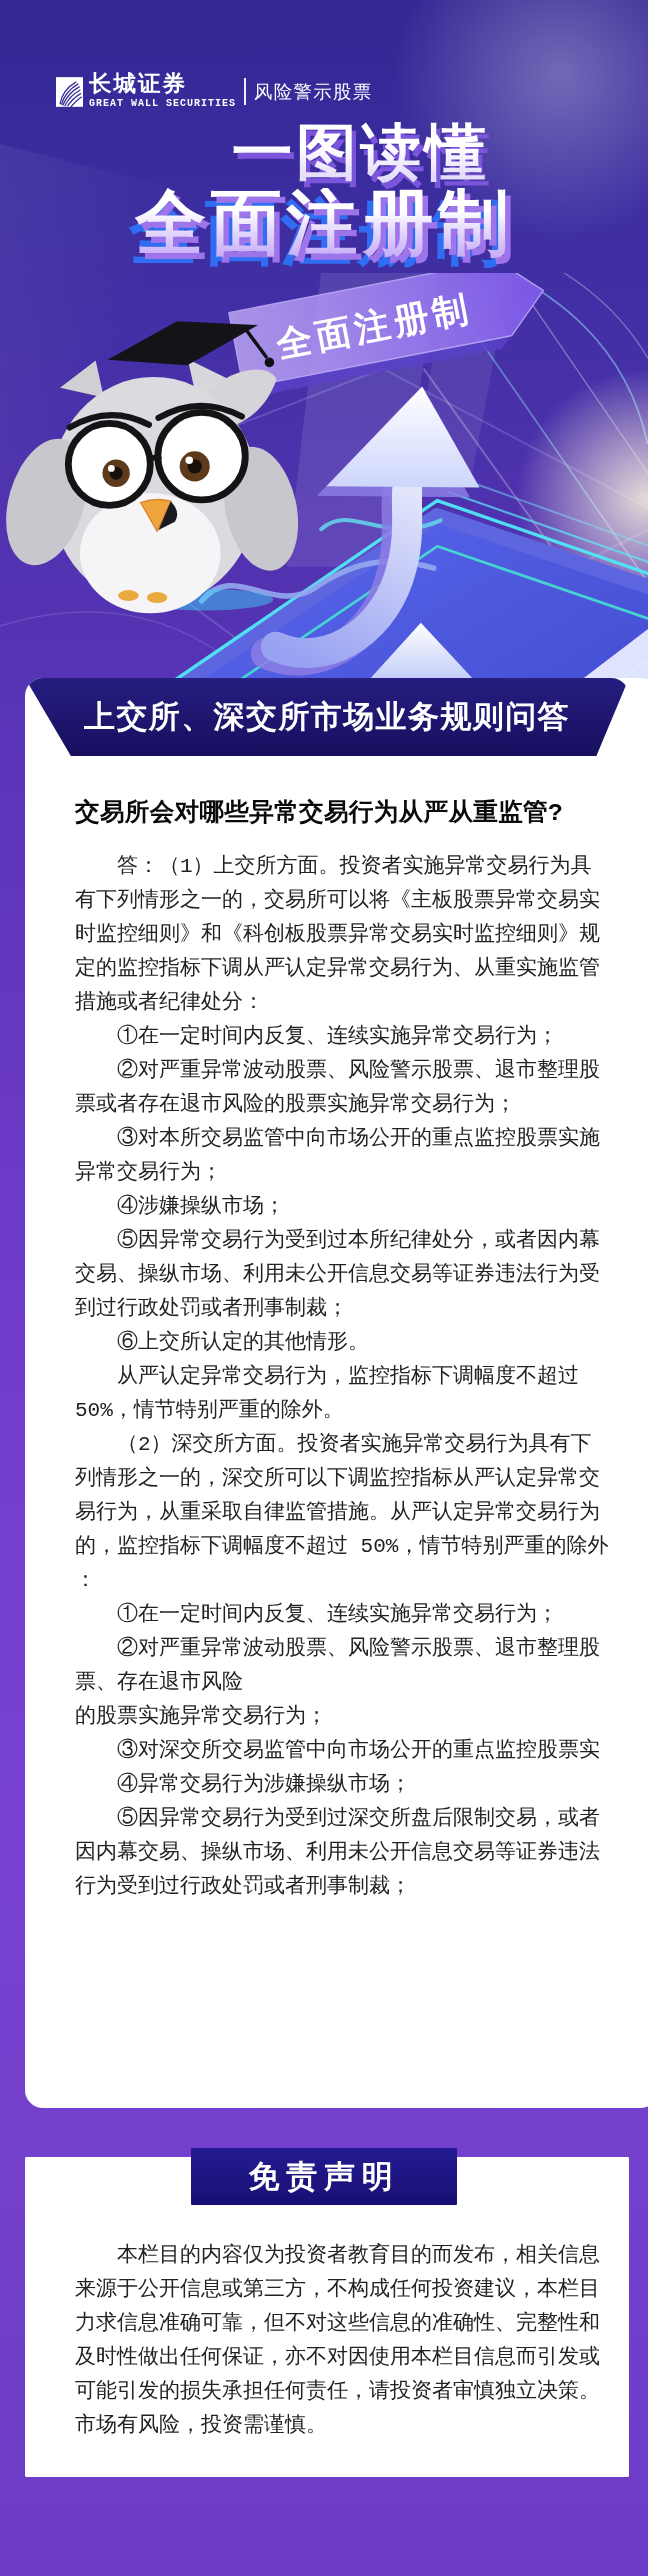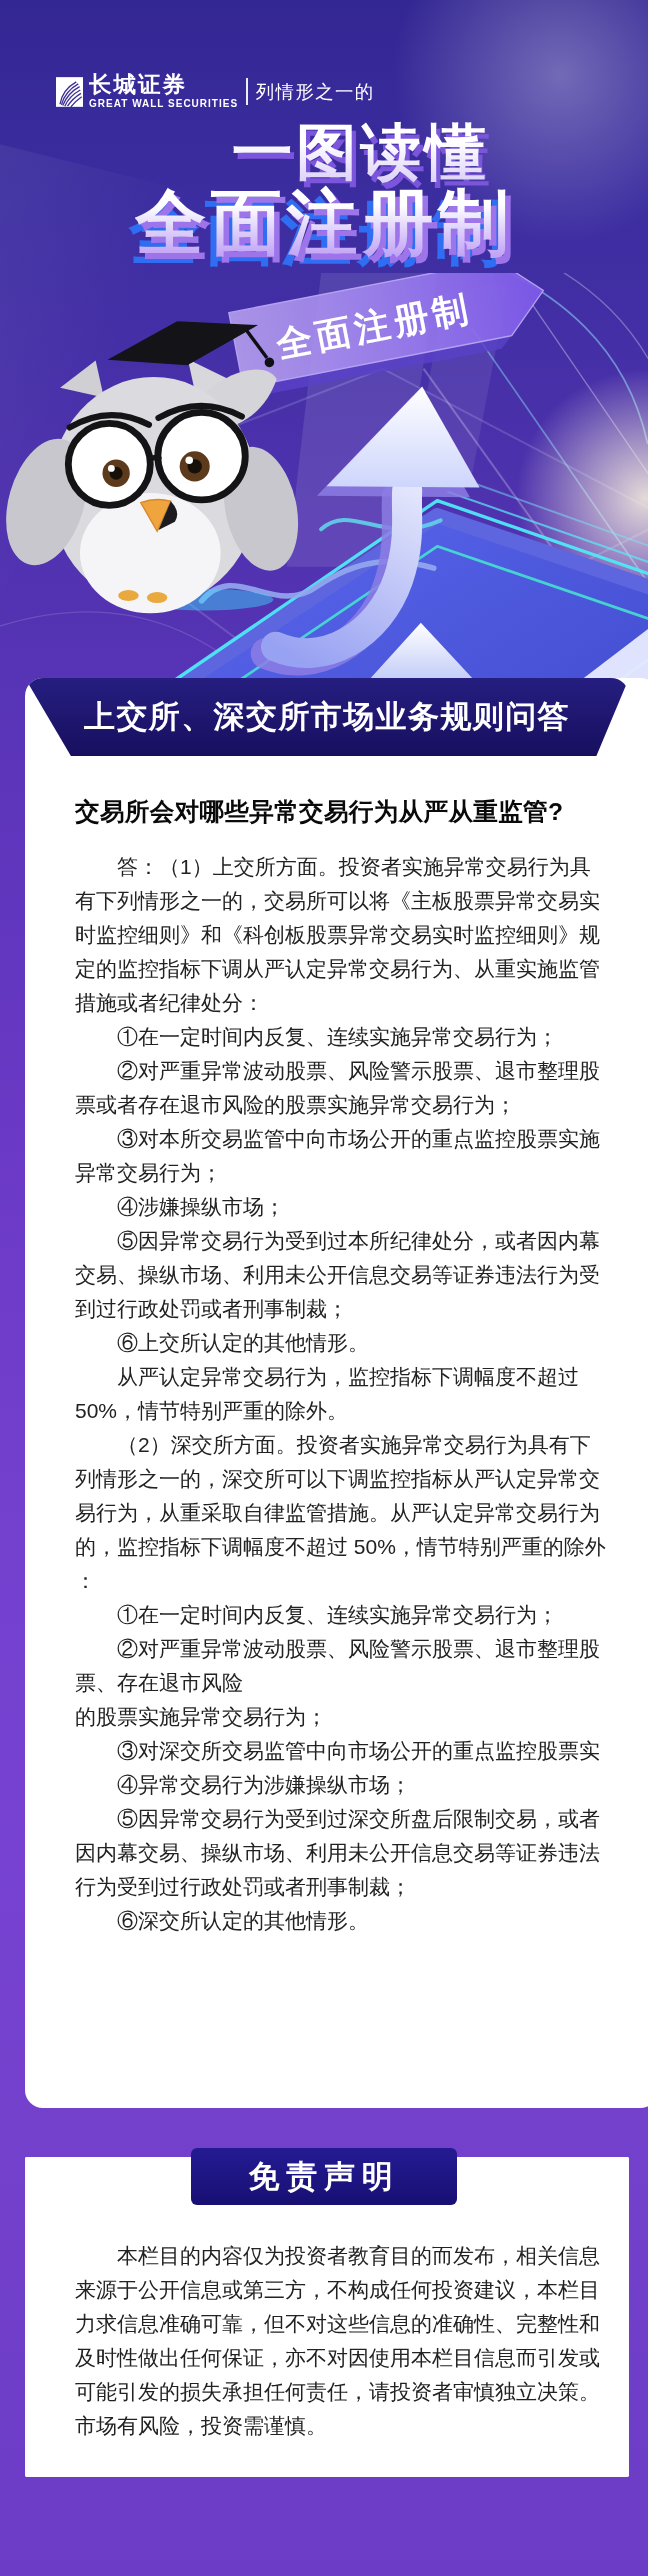--- a/index.html
+++ b/index.html
@@ -1,17 +1,17 @@
 <!DOCTYPE html>
 <html style="font-size:11px"><head>
 <meta charset="utf-8">
 <style>
   html,body{margin:0;padding:0;background:#241c6e;}
   .page{position:relative;width:649px;height:2576px;overflow:hidden;
-    font-family:Liberation Sans, sans-serif;
+    font-family:Liberation Mono, monospace;
     background:linear-gradient(180deg,#332793 0%,#3c2da0 8%,#4c31ac 18%,#5c35ba 30%,#6a39c5 44%,#7340ce 58%,#7742d1 72%,#7240cb 86%,#6c3cc7 100%);}
   
   .flare-top{position:absolute;right:-102px;top:-116px;width:382px;height:382px;border-radius:50%;
     background:radial-gradient(circle,rgba(255,255,255,.30),rgba(255,255,255,0) 62%);}
   .beam-left{position:absolute;left:-96px;top:164px;width:287px;height:519px;
     background:linear-gradient(100deg,rgba(255,255,255,.07),rgba(255,255,255,0) 60%);transform:rotate(14deg);}
   
   .brand{position:absolute;left:56px;top:74px;display:flex;align-items:center;color:#fff;}
   .brand-icon{width:27px;height:30px;}
   .brand-txt{margin-left:6.1px;display:flex;flex-direction:column;line-height:1;}
@@ -46,21 +46,21 @@
     color:#ffffff;font-size:31px;font-weight:700;letter-spacing:1.4px;}
   .question{position:absolute;left:50px;top:117px;width:519px;
     color:#0a0a0a;font-size:24.6px;font-weight:800;letter-spacing:0.3px;}
   .answer{position:absolute;left:50px;top:172px;width:522px;color:#222222;font-size:21px;}
   .ln{line-height:34px;height:34px;white-space:nowrap;}
   .ind{text-indent:2em;}
   .gap{}
   
   .card-disc{position:absolute;left:25px;top:2157px;width:604px;height:320px;background:#ffffff;border-radius:1.4px;}
   .disc-box{position:absolute;left:191px;top:2148px;width:266px;height:57px;
-    background:linear-gradient(180deg,#241b93,#180f73);border-radius:6px;
+    background:linear-gradient(180deg,#241b93,#180f73);border-radius:1px;
     display:flex;align-items:center;justify-content:center;
     color:#ffffff;font-size:31px;font-weight:700;letter-spacing:6.8px;}
   .disc-lines{position:absolute;left:50px;top:82px;width:522px;color:#222222;font-size:21px;}
 </style>
 </head>
 <body>
 
 <div class="page">
 
   <div class="flare-top"></div>
@@ -76,21 +76,21 @@
         <path d="M13 43 C 17 34, 23 26, 36 19"></path>
         <path d="M17 43 C 21 37, 27 30, 37 24"></path>
         <path d="M22 44 C 26 39, 31 34, 38 29"></path>
       </g>
     </svg>
     <div class="brand-txt">
       <span class="brand-cn">长城证券</span>
       <span class="brand-en">GREAT WALL SECURITIES</span>
     </div>
     <div class="brand-div"></div>
-    <span class="brand-sub">列情形之一的</span>
+    <span class="brand-sub">风险警示股票</span>
   </div>
 
   <div class="t-wrap t1">
     <span class="t-stack">
       <span class="t-layer t-back">一图读懂</span>
       <span class="t-layer t-front">一图读懂</span>
     </span>
   </div>
   <div class="t-wrap t2">
     <span class="t-stack">
@@ -230,21 +230,20 @@
       <div class="ln">：</div>
       <div class="ln ind gap">①在一定时间内反复、连续实施异常交易行为；</div>
       <div class="ln ind gap">②对严重异常波动股票、风险警示股票、退市整理股</div>
       <div class="ln">票、存在退市风险</div>
       <div class="ln">的股票实施异常交易行为；</div>
       <div class="ln ind gap">③对深交所交易监管中向市场公开的重点监控股票实</div>
       <div class="ln ind gap">④异常交易行为涉嫌操纵市场；</div>
       <div class="ln ind gap">⑤因异常交易行为受到过深交所盘后限制交易，或者</div>
       <div class="ln">因内幕交易、操纵市场、利用未公开信息交易等证券违法</div>
       <div class="ln">行为受到过行政处罚或者刑事制裁；</div>
-      <div class="ln ind gap">⑥深交所认定的其他情形。</div>
     </div>
   </div>
 
   <div class="card-disc">
     <div class="disc-lines">
       <div class="ln ind">本栏目的内容仅为投资者教育目的而发布，相关信息</div>
       <div class="ln">来源于公开信息或第三方，不构成任何投资建议，本栏目</div>
       <div class="ln">力求信息准确可靠，但不对这些信息的准确性、完整性和</div>
       <div class="ln">及时性做出任何保证，亦不对因使用本栏目信息而引发或</div>
       <div class="ln">可能引发的损失承担任何责任，请投资者审慎独立决策。</div>

